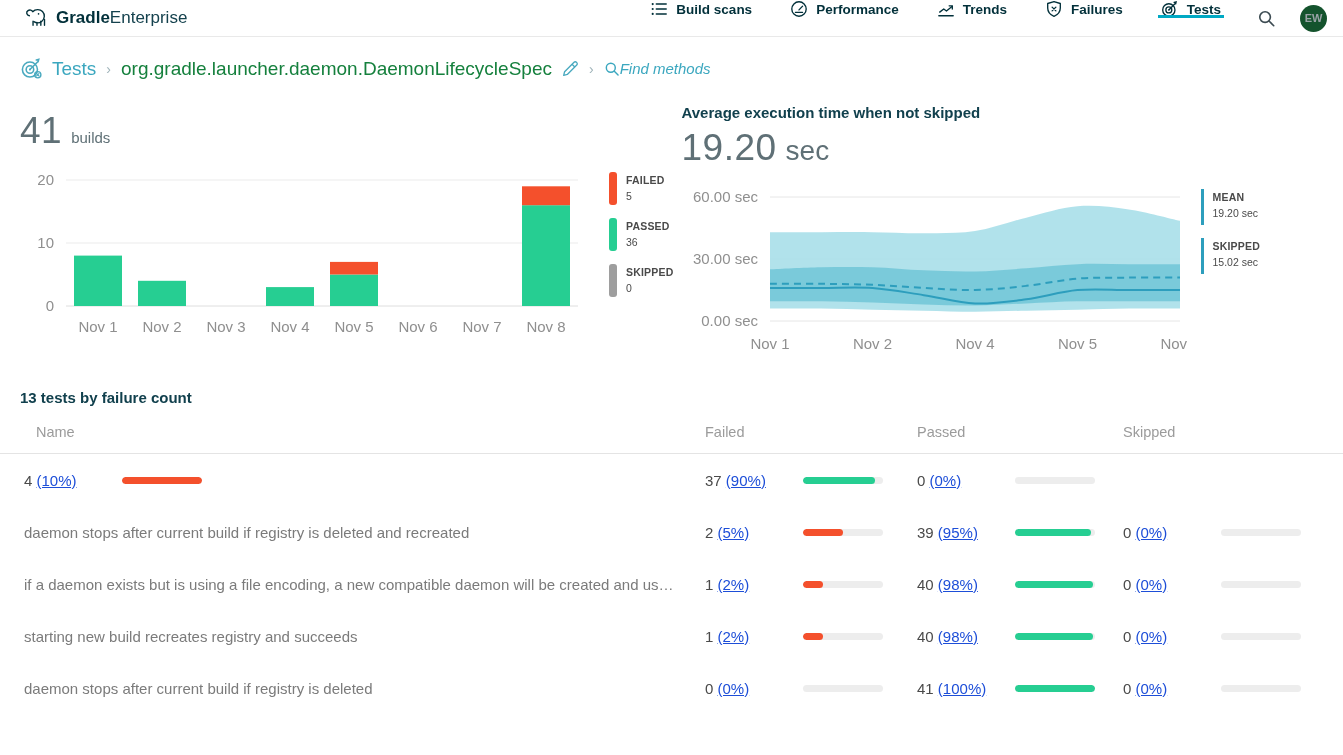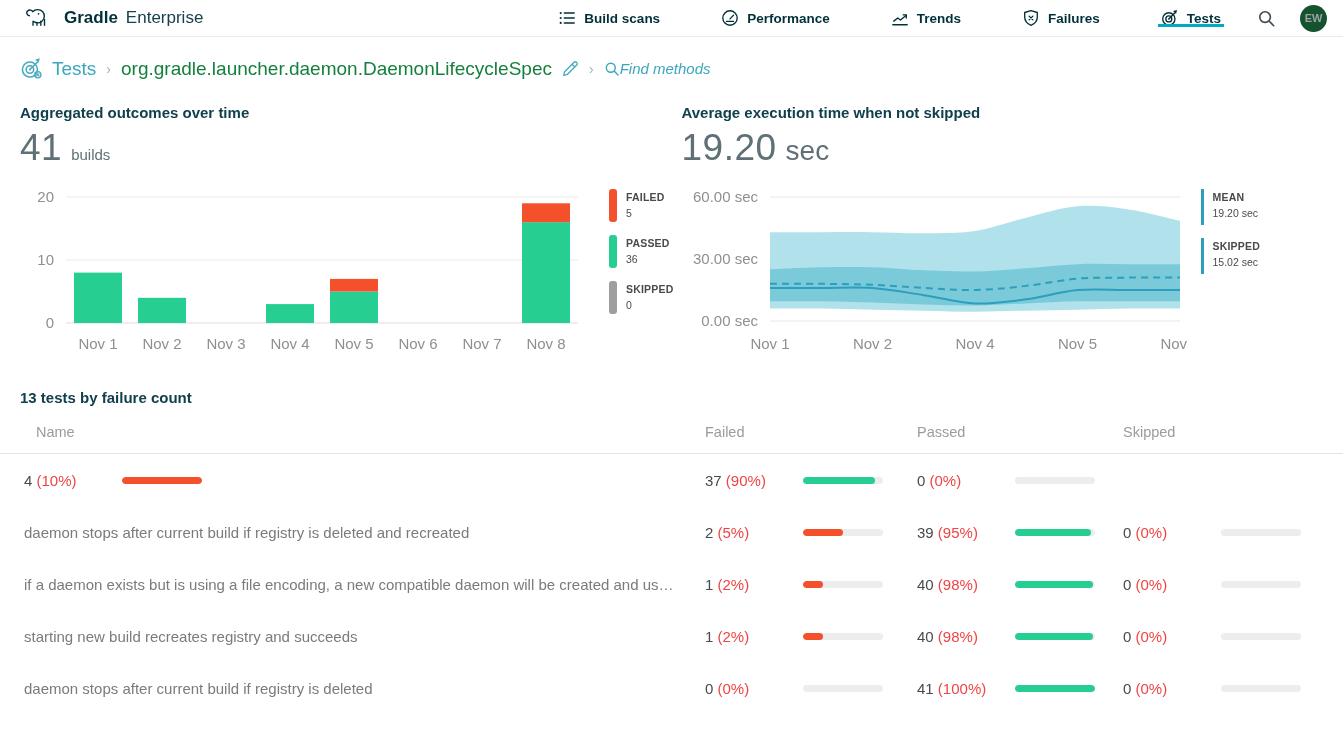--- a/index.html
+++ b/index.html
@@ -2,25 +2,25 @@
 <html><head>
 <meta charset="utf-8">
 <style>
   * { margin:0; padding:0; box-sizing:border-box; }
   html,body { width:1343px; height:755px; overflow:hidden; background:#fff;
     font-family:"Liberation Sans", sans-serif; color:#02303a; }
 
   
   header { height:37px; display:flex; align-items:center; padding:0 16px 0 22px;
     border-bottom:1px solid #e9e9e9; background:#fff; }
-  .brand { display:flex; align-items:center; gap:8px; font-size:17px; }
+  .brand { display:flex; align-items:center; font-size:17px; }
   .brand svg { width:34px; height:22px; color:#02303a; }
   .brand-bold { font-weight:700; }
   .brand-light { font-weight:400; color:#15424e; }
-  nav.main-nav { margin-left:auto; display:flex; gap:61px; height:100%; align-items:center; }
+  nav.main-nav { margin-left:auto; display:flex; gap:38px; height:100%; align-items:flex-start; }
   .nav-item { display:flex; gap:8px; align-items:center; position:relative;
     color:#02303a; font-weight:700; font-size:13.5px; cursor:pointer; text-decoration:none; }
   .nav-item svg { width:18px; height:18px; }
   .nav-item.active::after { content:''; position:absolute; left:-3px; right:-3px; bottom:0;
     height:3px; background:#00a9c4; }
   .nav-search { margin-left:36px; display:flex; align-items:center; cursor:pointer; }
   .nav-search svg { width:19px; height:19px; color:#3c4b52; }
   .avatar { margin-left:24px; width:27px; height:27px; border-radius:50%;
     background:#14532d; color:#9aa3a7; font-size:11px; font-weight:700;
     display:flex; align-items:center; justify-content:center; cursor:pointer; }
@@ -64,21 +64,21 @@
   .tests-section h2 { font-size:15px; font-weight:700; color:#11404d; margin-left:20px; }
   .thead, .trow { display:grid; grid-template-columns:1fr 212px 206px 196px;
     align-items:center; padding:0 24px; }
   .thead { height:44px; color:#9b9b9b; font-size:14.5px; margin-top:4px;
     border-bottom:1px solid #e4e4e4;padding-left:36px; }
   .trow { height:52px; }
   .tname { font-size:15px; color:#7b7b7b; padding-right:30px; white-space:nowrap;
     overflow:hidden; text-overflow:ellipsis; cursor:pointer; }
   .cell { display:flex; align-items:center; }
   .cell .val { width:98px; font-size:15px; color:#4a4a4a; }
-  .cell .pct { color:#ef4444; }
+  .cell .pct { color:#1d4ed8;text-decoration:underline; }
   .bar { width:80px; height:7px; background:#ededed; border-radius:4px; overflow:hidden; }
   .fill { height:100%; border-radius:4px; }
 </style>
 </head>
 <body>
 
 <header>
   <div class="brand">
     <svg viewBox="0 0 36 24" fill="none" stroke="currentColor" stroke-width="1.5" stroke-linecap="round" stroke-linejoin="round">
       <path d="M7.5 9.5C4.5 9 3.5 5.5 6 3.9c2-1.3 4.3-.4 5.2 1.2 2.6-3 8-3 10.6-.3 3 3.1 2.5 8.2-.6 10.7-2.6 2.1-6.3 2.1-8.9.5"></path>
@@ -163,21 +163,20 @@
     <svg viewBox="0 0 20 20" fill="none" stroke="currentColor" stroke-width="1.8" stroke-linecap="round">
       <circle cx="8.5" cy="8.5" r="5.6"></circle>
         <path d="M12.9 12.9L17.6 17.6"></path>
     </svg>
     <span>Find methods</span>
   </a>
 </div>
 
 <section class="panels">
   <div class="panel">
-    <h2>Aggregated outcomes over time</h2>
     <div class="stat">
       <span class="stat-value">41</span>
       <span class="unit-small">builds</span>
     </div>
     <div class="chart-row">
       <svg class="chart" id="bar-chart" width="575" height="172" viewBox="0 0 575 172">
           <g>
             <line x1="46" y1="138" x2="558" y2="138" stroke="#dedede" stroke-width="1"></line>
             <text x="34" y="143" text-anchor="end" font-size="15" fill="#8f8f8f">0</text>
             <line x1="46" y1="75" x2="558" y2="75" stroke="#ebebeb" stroke-width="1"></line>

